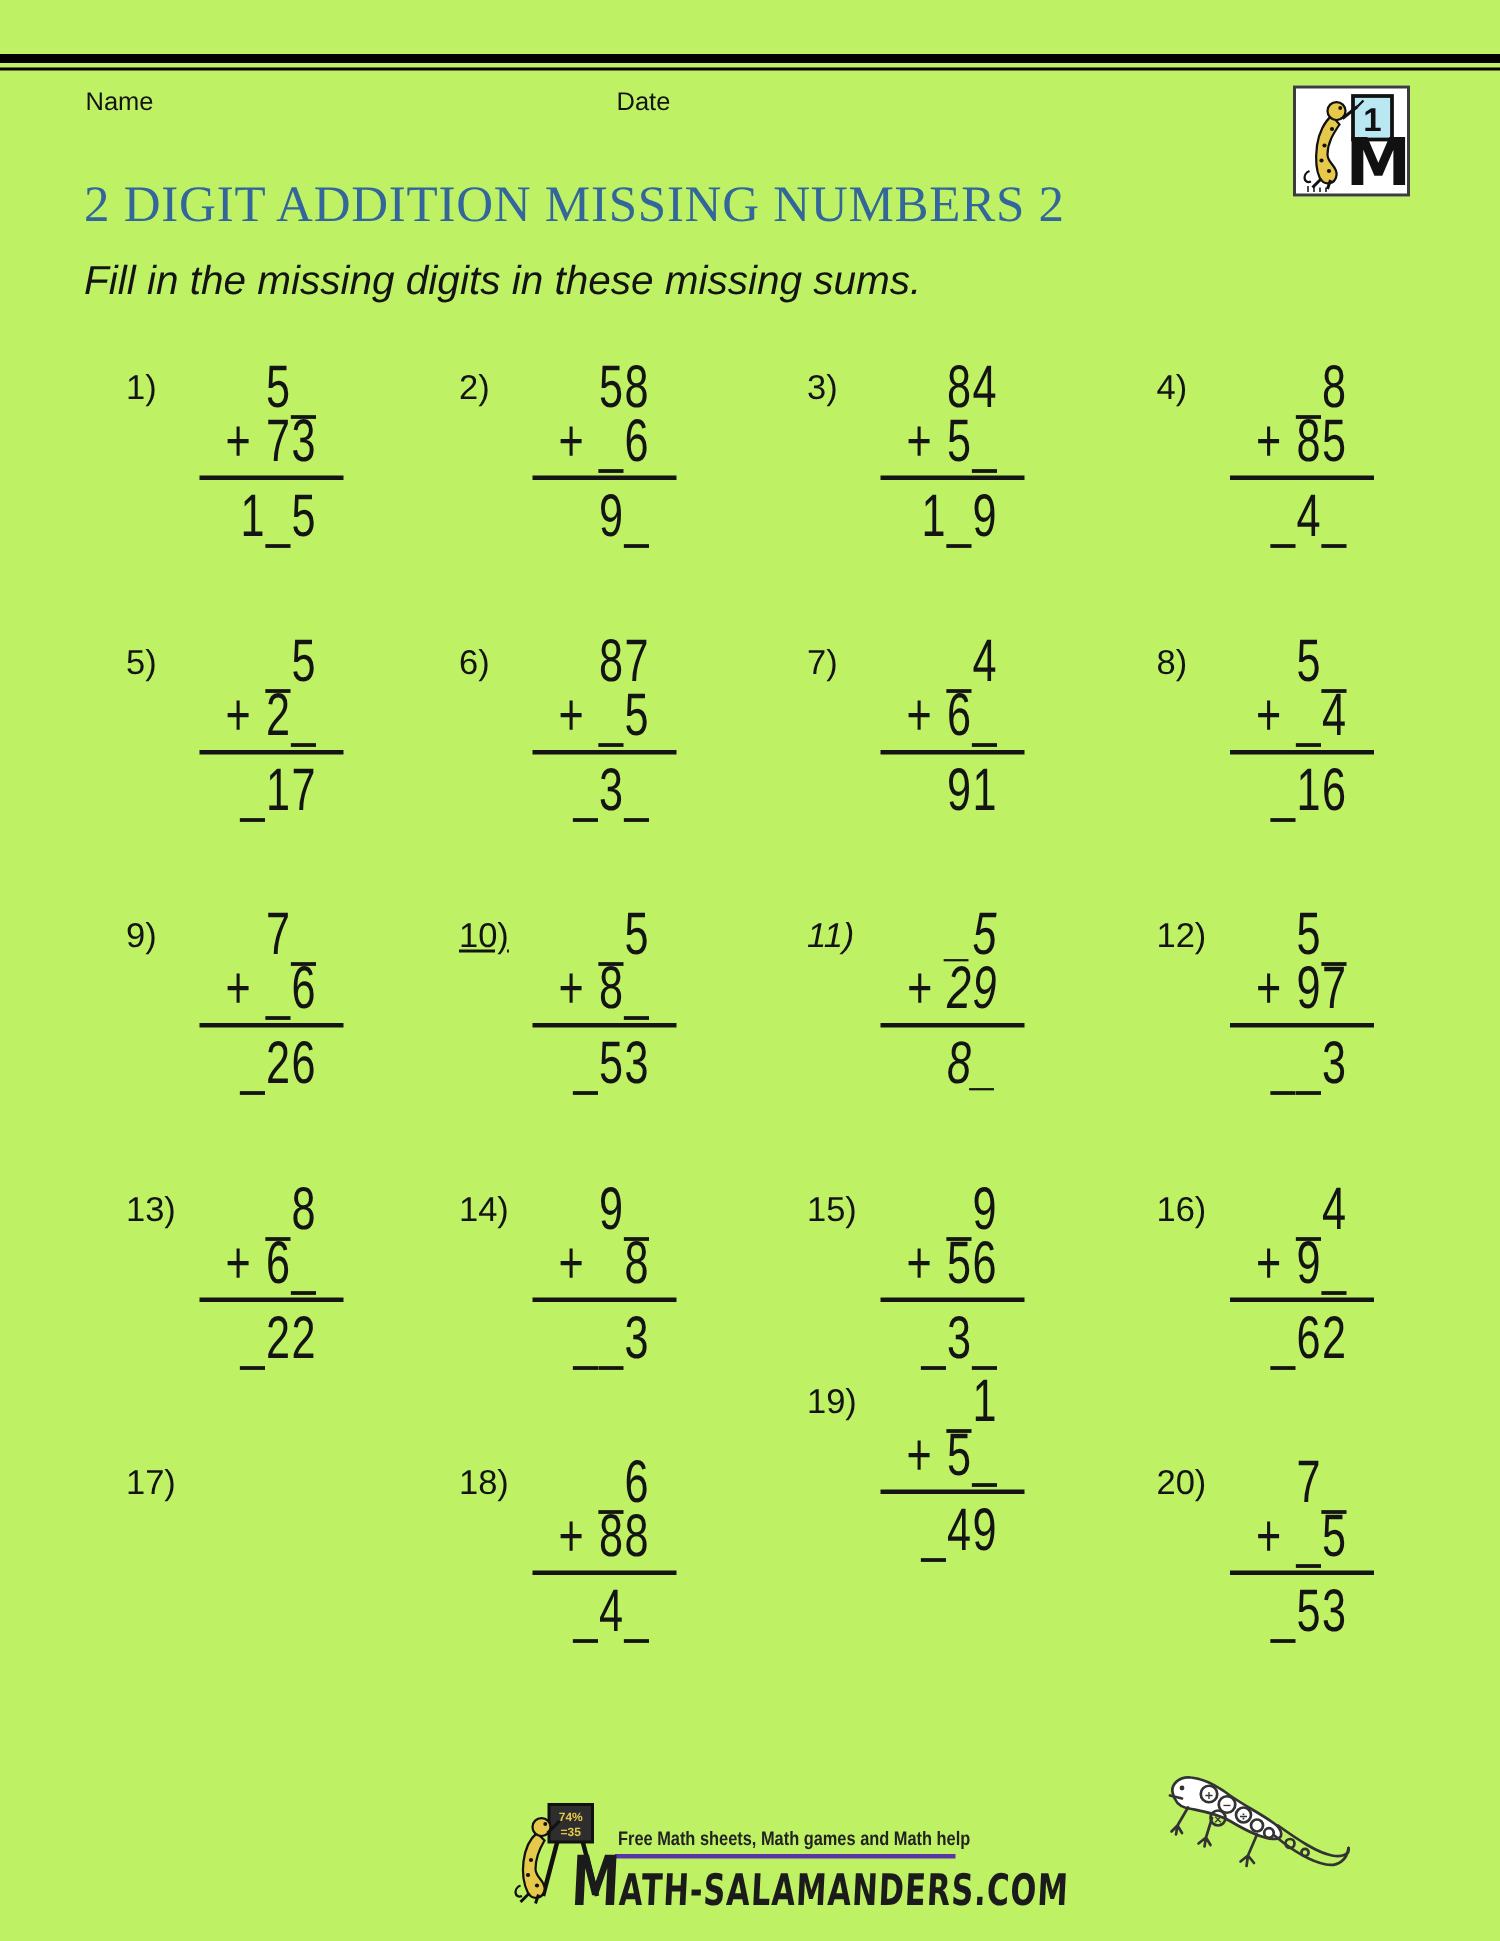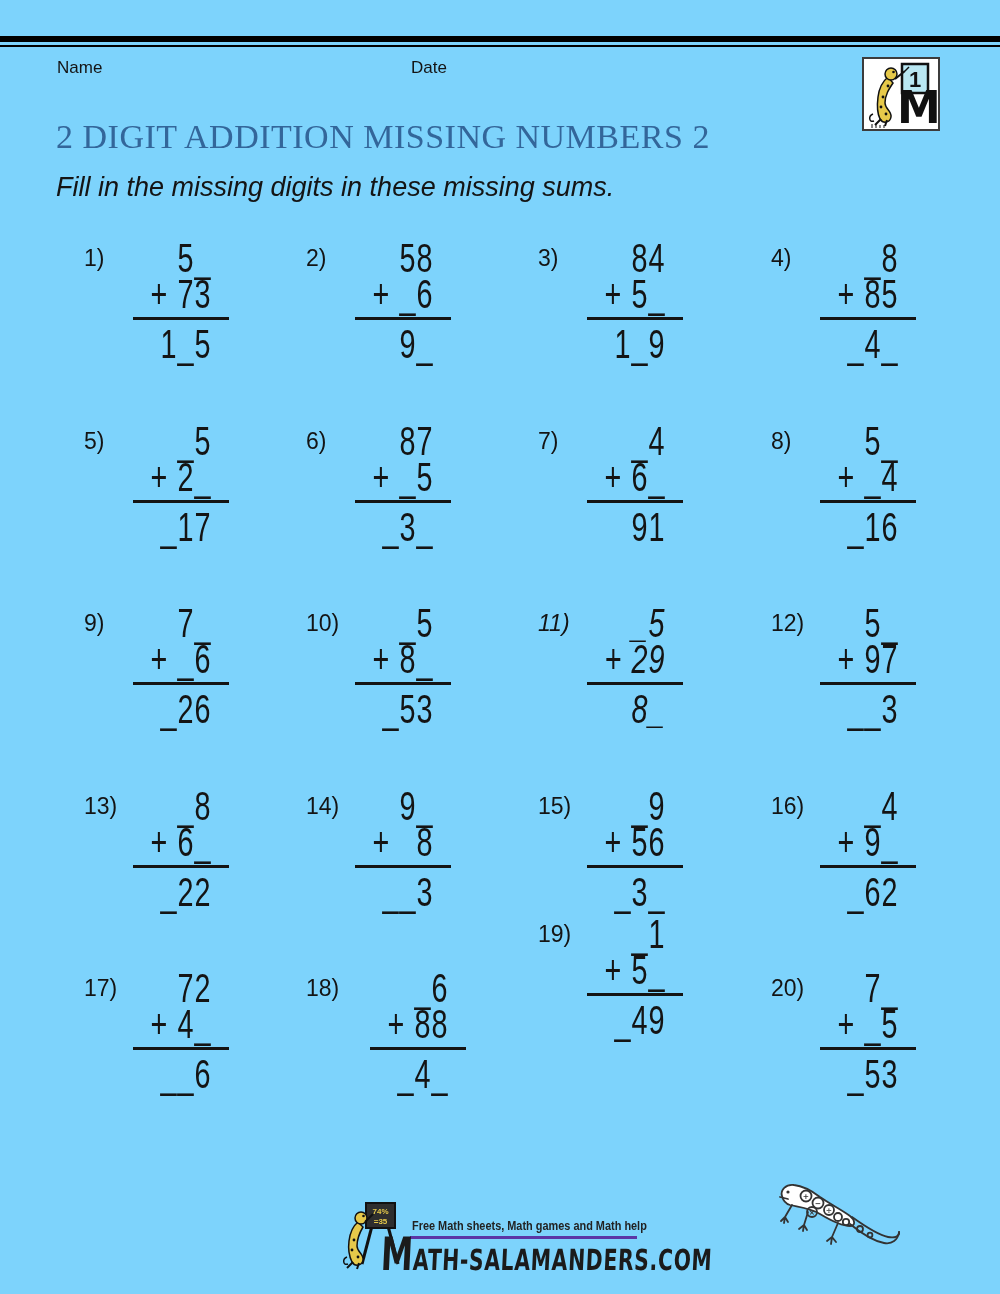--- a/index.html
+++ b/index.html
@@ -1,16 +1,16 @@
 <!DOCTYPE html>
 <html><head>
 <meta charset="utf-8">
 <style>
   html,body { margin:0; padding:0; background:#ffffff; }
-  .page { position:relative; width:1000px; height:1294px; background:#7dd3fc; overflow:hidden;
+  .page { position:relative; width:1000px; height:1294px; background:#bef264; overflow:hidden;
           font-family:"Liberation Sans", sans-serif; color:#141414; }
 
   
   .topbar-thick { position:absolute; left:0; top:36px; width:1000px; height:6px; background:#000; }
   .topbar-thin  { position:absolute; left:0; top:45px; width:1000px; height:2px; background:#000; }
 
   .name-label { position:absolute; left:57px;  top:58px; font-size:17px; }
   .date-label { position:absolute; left:411px; top:58px; font-size:17px; }
 
   .badge { position:absolute; left:862px; top:57px; width:78px; height:74px;
@@ -163,21 +163,21 @@
       </div>
       <div class="problem" style="left: 84px; top: 605px;">
         <div class="plabel">9)</div>
         <div class="pbody">
           <div class="num-line"><span class="ch">7</span><span class="ch">_</span></div>
           <div class="num-line"><span class="ch ch-plus">+</span><span class="ch">_</span><span class="ch">6</span></div>
           <div class="rule"></div>
           <div class="num-line"><span class="ch">_</span><span class="ch">2</span><span class="ch">6</span></div>
         </div>
       </div>
-      <div class="problem" style="left: 306px; top: 605px;">
+      <div class="problem" style="left: 306px; top: 605px; text-decoration: underline;">
         <div class="plabel">10)</div>
         <div class="pbody">
           <div class="num-line"><span class="ch">_</span><span class="ch">5</span></div>
           <div class="num-line"><span class="ch ch-plus">+</span><span class="ch">8</span><span class="ch">_</span></div>
           <div class="rule"></div>
           <div class="num-line"><span class="ch">_</span><span class="ch">5</span><span class="ch">3</span></div>
         </div>
       </div>
       <div class="problem" style="left: 538px; top: 605px; font-style: italic;">
         <div class="plabel">11)</div>
@@ -228,28 +228,22 @@
         <div class="plabel">16)</div>
         <div class="pbody">
           <div class="num-line"><span class="ch">_</span><span class="ch">4</span></div>
           <div class="num-line"><span class="ch ch-plus">+</span><span class="ch">9</span><span class="ch">_</span></div>
           <div class="rule"></div>
           <div class="num-line"><span class="ch">_</span><span class="ch">6</span><span class="ch">2</span></div>
         </div>
       </div>
       <div class="problem" style="left: 84px; top: 970px;">
         <div class="plabel">17)</div>
-        <div class="pbody">
-          <div class="num-line"><span class="ch">7</span><span class="ch">2</span></div>
-          <div class="num-line"><span class="ch ch-plus">+</span><span class="ch">4</span><span class="ch">_</span></div>
-          <div class="rule"></div>
-          <div class="num-line"><span class="ch">_</span><span class="ch">_</span><span class="ch">6</span></div>
-        </div>
-      </div>
-      <div class="problem" style="left: 306px; top: 970px; gap: 15px;">
+      </div>
+      <div class="problem" style="left: 306px; top: 970px;">
         <div class="plabel">18)</div>
         <div class="pbody">
           <div class="num-line"><span class="ch">_</span><span class="ch">6</span></div>
           <div class="num-line"><span class="ch ch-plus">+</span><span class="ch">8</span><span class="ch">8</span></div>
           <div class="rule"></div>
           <div class="num-line"><span class="ch">_</span><span class="ch">4</span><span class="ch">_</span></div>
         </div>
       </div>
       <div class="problem" style="left: 538px; top: 916px;">
         <div class="plabel">19)</div>

